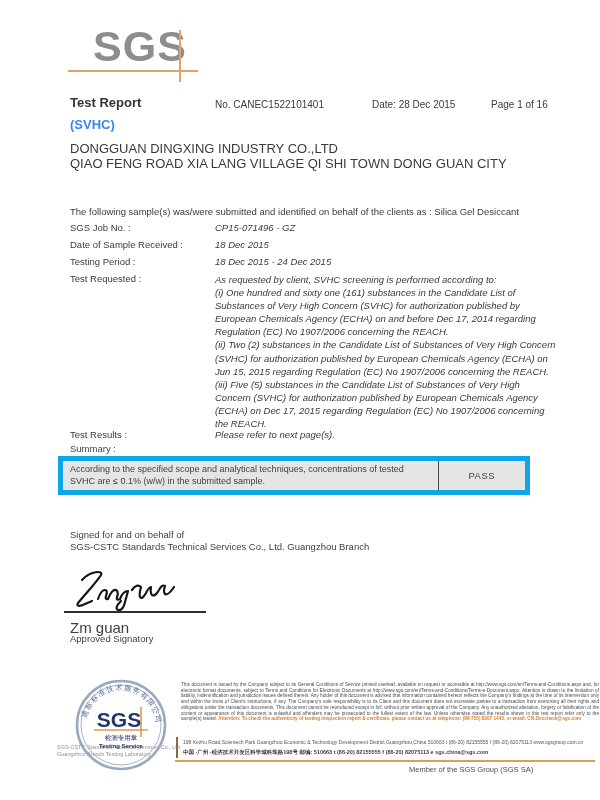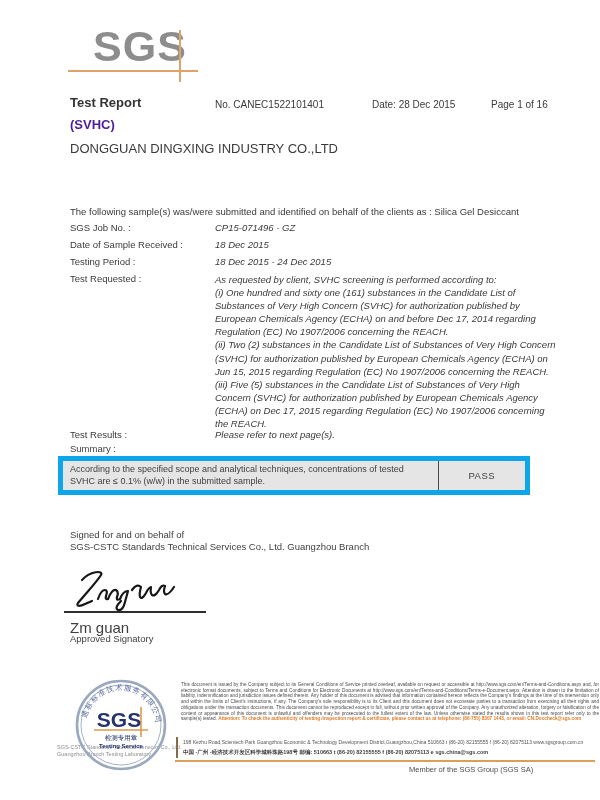--- a/index.html
+++ b/index.html
@@ -9,21 +9,21 @@
     color:#3f3f3f; font-family:"Liberation Sans", sans-serif; overflow:hidden;border-radius:10px;
   }
   .abs { position:absolute; }
 
   
   .logo-text { left:93px; top:22px; font-size:43px; font-weight:700; color:#8d8d8d; letter-spacing:1px; }
   .logo-hline { left:68px; top:70px; width:130px; height:2px; background:#dfa26a; }
   .logo-vline { left:179px; top:30px; width:2px; height:52px; background:#dfa26a; }
 
   .title1 { left:70px; top:95px;  font-size:13px; font-weight:700; color:#333; }
-  .title2 { left:70px; top:117px; font-size:13px; font-weight:700; color:#4c1d95; }
+  .title2 { left:70px; top:117px; font-size:13px; font-weight:700; color:#3b82f6; }
   .meta   { top:99px; font-size:10px; color:#3a3a3a; }
   .meta-no   { left:215px; }
   .meta-date { left:372px; }
   .meta-page { left:483px;margin-left:8px; }
 
   .client { left:70px; top:141px; font-size:13px; line-height:15px; color:#3a3a3a; }
   .intro  { left:70px; top:206px; font-size:9.5px; color:#3a3a3a; }
 
   .flabel { left:70px;  font-size:9.5px; color:#3a3a3a; }
   .fvalue { left:215px; font-size:9.5px; color:#3a3a3a;font-style:italic; }
@@ -73,20 +73,21 @@
   <div class="abs logo-vline"></div>
 
   <div class="abs title1">Test Report</div>
   <div class="abs title2">(SVHC)</div>
   <div class="abs meta meta-no">No. CANEC1522101401</div>
   <div class="abs meta meta-date">Date: 28 Dec 2015</div>
   <div class="abs meta meta-page">Page 1 of 16</div>
 
   <div class="abs client">
     <div>DONGGUAN DINGXING INDUSTRY CO.,LTD</div>
+    <div>QIAO FENG ROAD XIA LANG VILLAGE QI SHI TOWN DONG GUAN CITY</div>
   </div>
 
   <div class="abs intro">The following sample(s) was/were submitted and identified on behalf of the clients as : Silica Gel Desiccant</div>
 
   <div class="abs flabel y1">SGS Job No. :</div>
   <div class="abs fvalue y1">CP15-071496 - GZ</div>
 
   <div class="abs flabel y2">Date of Sample Received :</div>
   <div class="abs fvalue y2">18 Dec 2015</div>
 

